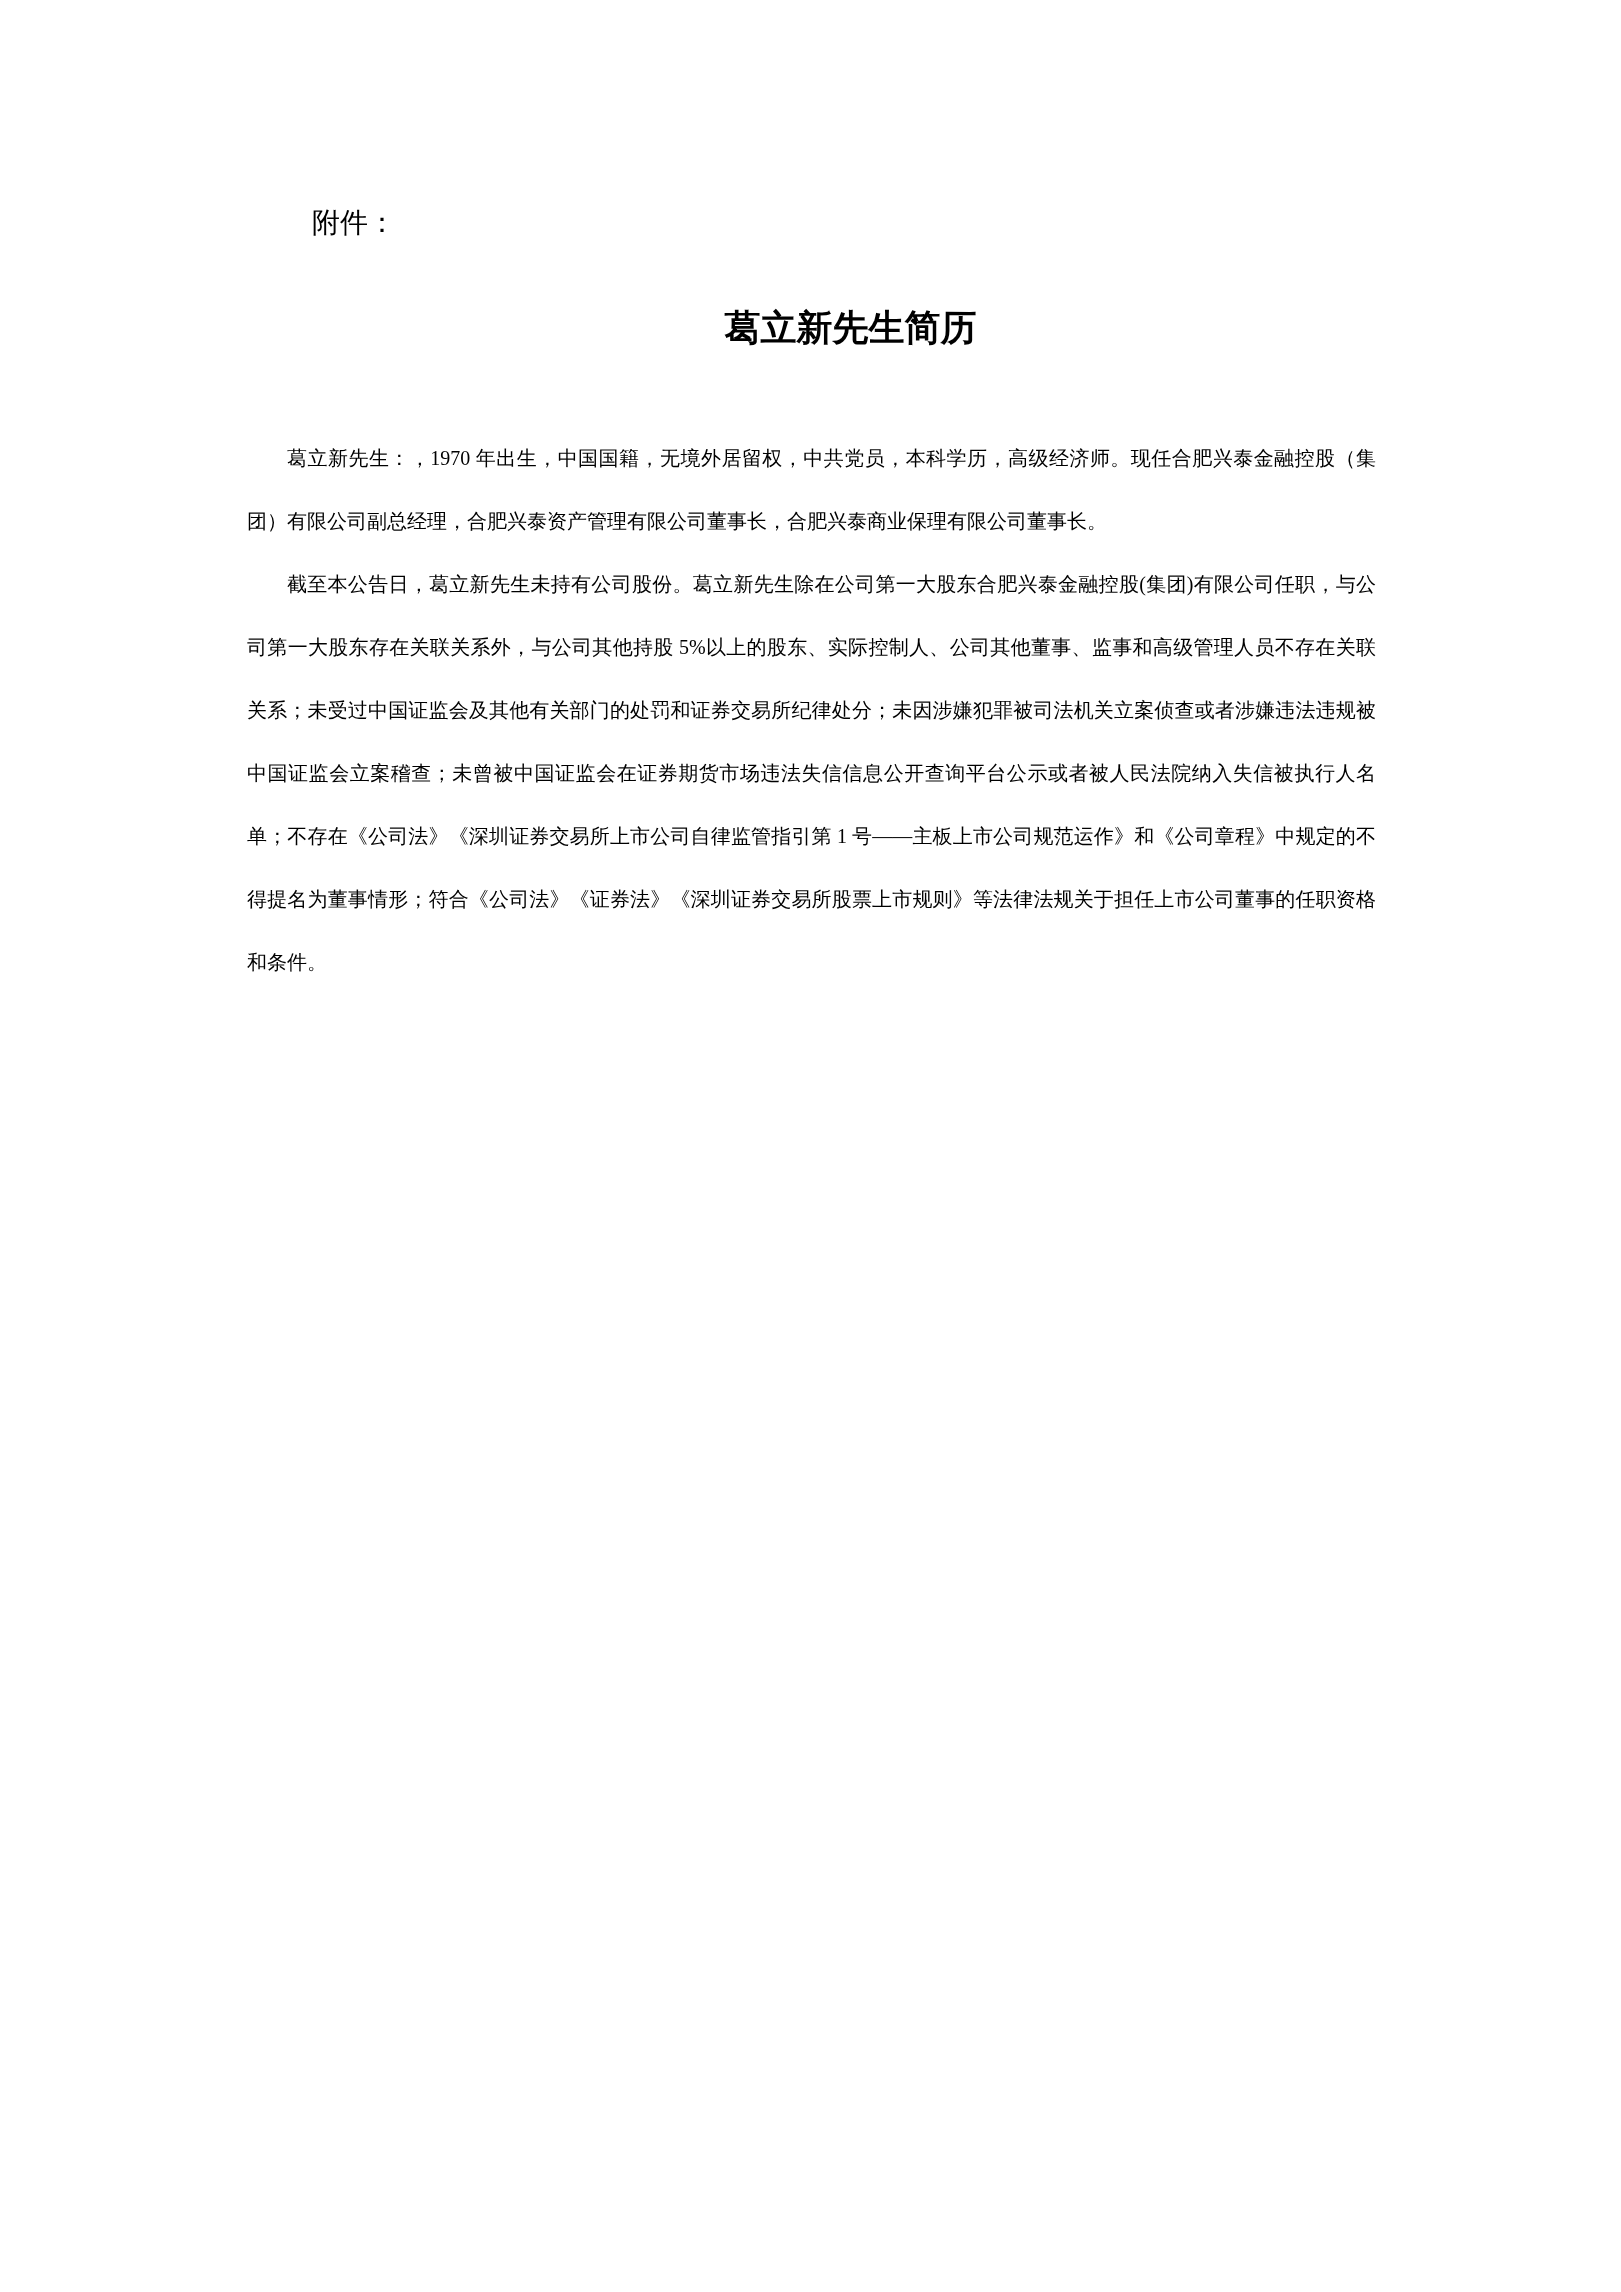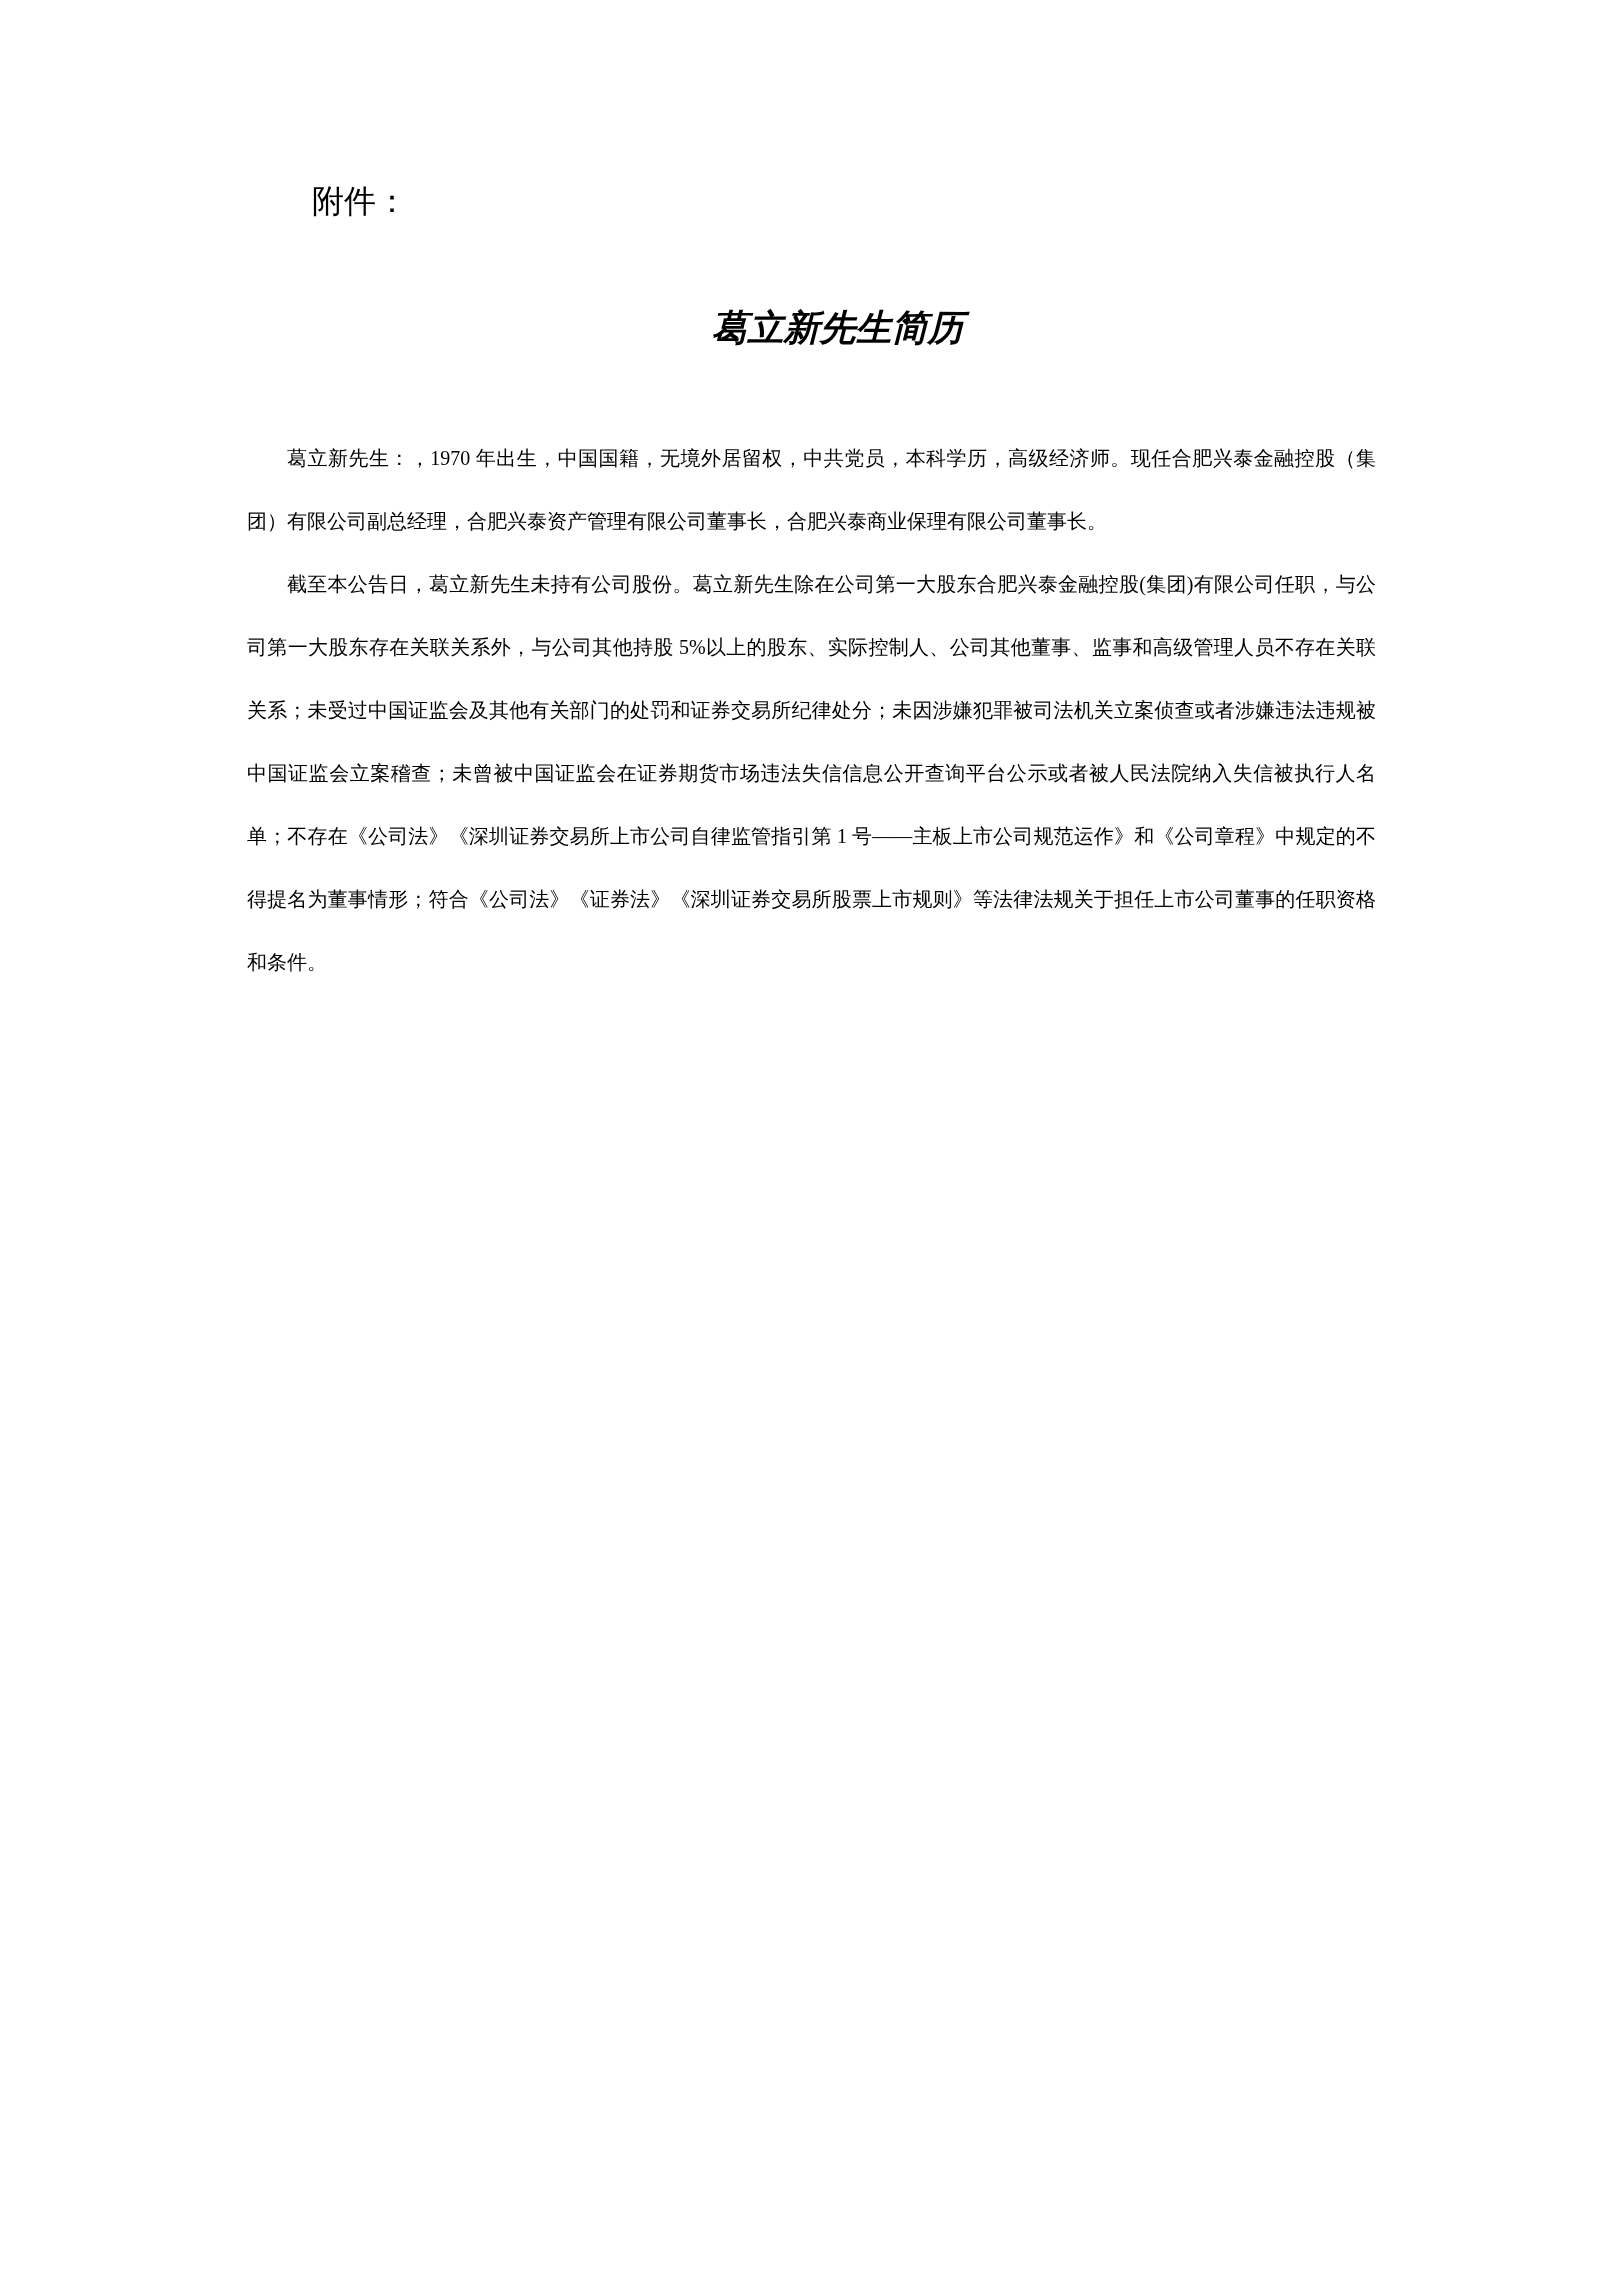--- a/index.html
+++ b/index.html
@@ -12,38 +12,37 @@
     width: 1621px;
     height: 2293px;
     background: #ffffff;
     color: #000000;
     font-family: "Liberation Serif", "DejaVu Serif", serif;
     overflow: hidden;
   }
   .attachment-label {
     position: absolute;
     left: 312px;
-    top: 184px;
-    font-size: 32px;
+    top: 208px;
+    font-size: 28px;
     line-height: 1.1;
     white-space: pre;
   }
   .doc-title {
     position: absolute;
-    left: 234px;
+    left: 247px;
     top: 308px;
     width: 1129px;
     padding-left: 78px;
     box-sizing: border-box;
     margin: 0;
     text-align: center;
     font-size: 36px;
     font-weight: 700;
     line-height: 1.15;
-    font-style: italic;
   }
   .doc-body {
     position: absolute;
     left: 247px;
     top: 427px;
     width: 1129px;
     font-size: 20px;
     line-height: 63px;
   }
   .doc-body p {

